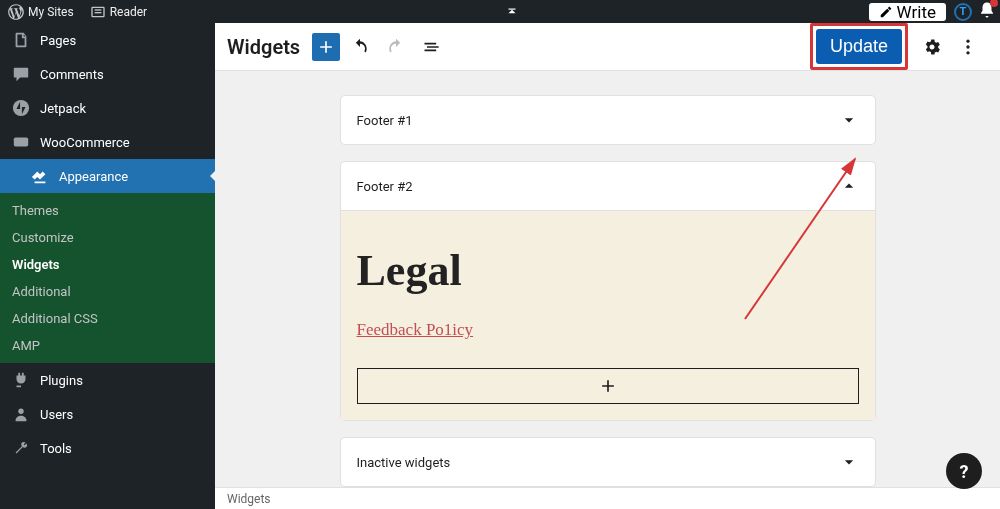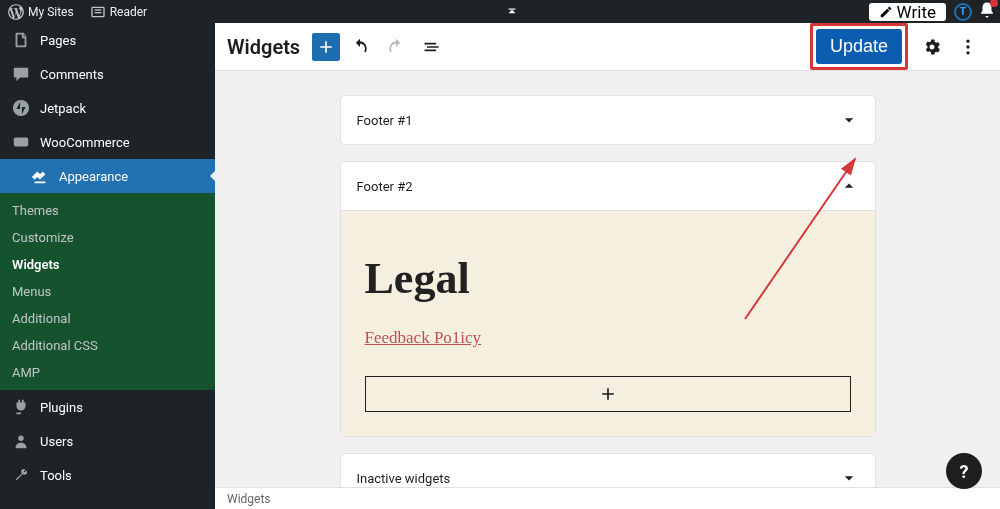--- a/index.html
+++ b/index.html
@@ -41,21 +41,21 @@
   .header-btn.disabled svg { fill:#bbb; }
   .editor-header .spacer { flex:1;}
   .update-btn { background:#0a5db0; color:#fff; border:none; padding:7px 14px; font-size:18px; border-radius:3px; cursor:pointer; font-weight:500;}
   .update-highlight { border:3px solid #d63638; padding:3px; display:inline-block; border-radius:2px; margin-right:8px;}
   
   .editor-canvas { flex:1; overflow-y:auto; background:#f0f0f1; position:relative;}
   .canvas-inner { max-width:560px; margin:24px auto 0; padding:0 12px;}
   
   .widget-area { background:#fff; border:1px solid #e0e0e0; border-radius:5px; margin-bottom:16px;}
   .widget-area .wa-head { display:flex; align-items:center; justify-content:space-between; padding:14px 16px; cursor:pointer; font-size:13px; color:#1e1e1e;}
-  .widget-area .wa-body { padding:24px; }
+  .widget-area .wa-body { padding:16px; }
   .widget-area.expanded .wa-body { display:block;}
   .widget-area .wa-body.beige { background:#f5efe0; border-top:1px solid #e0e0e0;}
   
   .block-heading { font-family: Georgia, serif; font-size:44px; font-weight:700; color:#222; margin:18px 0 24px;}
   .block-link { font-family: Georgia, serif; font-size:17px; color:#c34e52; text-decoration:underline; cursor:pointer;}
   .appender { border:1px solid #1e1e1e; height:36px; display:flex; align-items:center; justify-content:center; margin-top:28px; cursor:pointer;}
   .appender svg { fill:#1e1e1e;}
   
   
   .arrow-svg { position:absolute; top:48px; left:0; width:100%; height:100%; pointer-events:none; z-index:30;}
@@ -137,21 +137,20 @@
   <div class="menu-item current">
     <svg viewBox="0 0 20 20">
         <path d="M4 14l3-3 3 3 6-6-3-3-3 3-3-3-6 6 3 3zm0 2h12v2H4v-2z"></path>
       </svg>
     <span>Appearance</span>
     </div>
   <div class="submenu">
     <div class="sub-item">Themes</div>
     <div class="sub-item">Customize</div>
     <div class="sub-item current">Widgets</div>
-    <div class="sub-item">Menus</div>
     <div class="sub-item">Additional</div>
     <div class="sub-item">Additional CSS</div>
     <div class="sub-item">AMP</div>
   </div>
   <div class="menu-item">
     <svg viewBox="0 0 20 20">
         <path d="M7 2v3H5v4c0 3 2 5 5 5s5-2 5-5V5h-2V2h-2v3H9V2H7zm3 14v2h0c-3 0-5 0-5 0v-2h5z"></path>
       </svg>
     <span>Plugins</span>
     </div>

